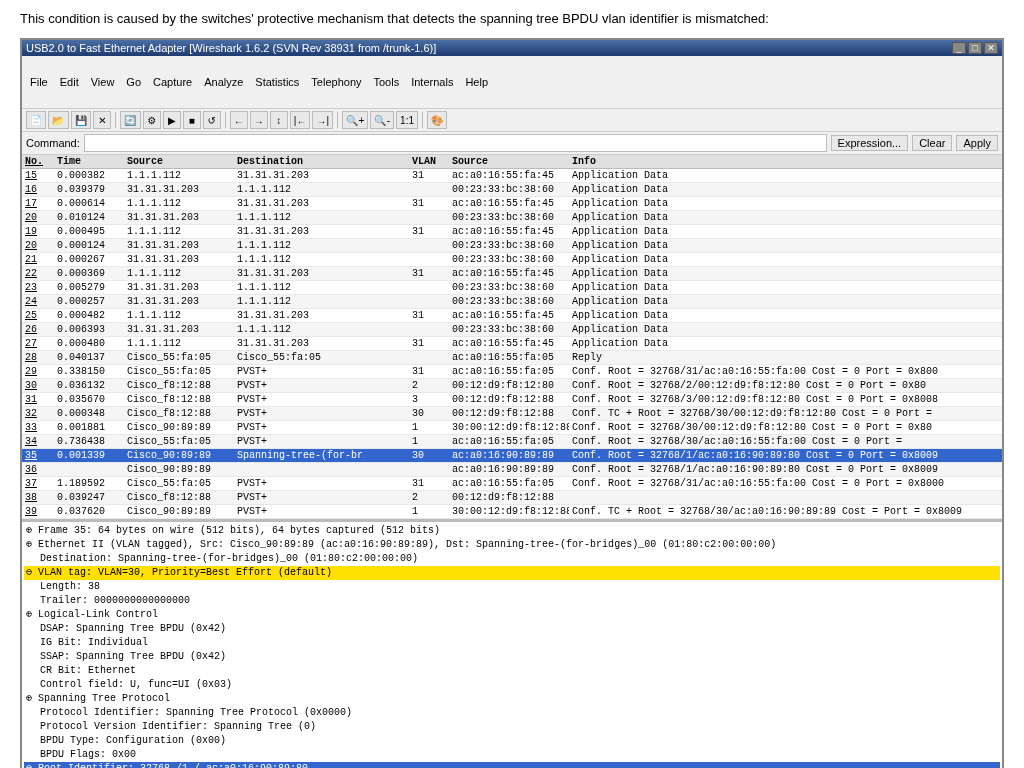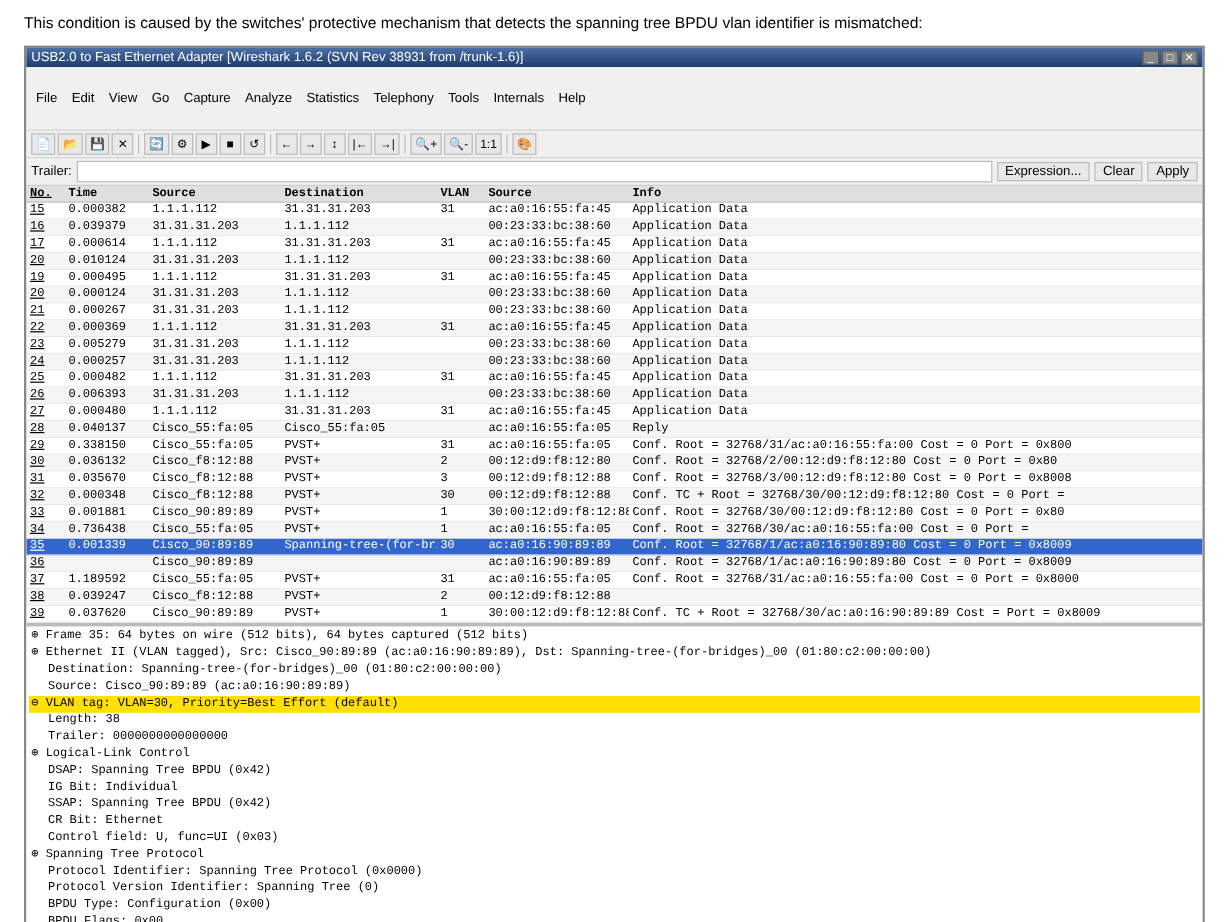--- a/index.html
+++ b/index.html
@@ -128,21 +128,21 @@
     }
     .packet-header > div, .packet-row > div {
       padding: 1px 3px;
       overflow: hidden;
       white-space: nowrap;
     }
     .col-no { width: 32px; min-width: 32px; text-decoration: underline; }
     .col-time { width: 70px; min-width: 70px; }
     .col-source { width: 110px; min-width: 110px; }
     .col-dest { width: 130px; min-width: 130px; }
-    .col-vlan { width: 40px; min-width: 40px; }
+    .col-vlan { width: 40px; min-width: 40px; margin-left: 45px; }
     .col-source2 { width: 120px; min-width: 120px; }
     .col-info { flex: 1; }
     .packet-row {
       display: flex;
       border-bottom: 1px solid #e8e8e8;
       font-size: 10px;
     }
     .packet-row:nth-child(even) { background: #f5f5f5; }
     .packet-row:nth-child(odd) { background: #fff; }
     .packet-row.row-selected { background: #3366cc; color: #fff; }
@@ -218,21 +218,21 @@
       <button class="toolbar-btn">→|</button>
       <div class="toolbar-separator"></div>
       <button class="toolbar-btn">🔍+</button>
       <button class="toolbar-btn">🔍-</button>
       <button class="toolbar-btn">1:1</button>
       <div class="toolbar-separator"></div>
       <button class="toolbar-btn">🎨</button>
     </div>
 
     <div class="ws-filterbar">
-      <span>Trailer:</span>
+      <span>Command:</span>
       <input class="filter-input" type="text" value="" style="">
       <button class="filter-btn">Expression...</button>
       <button class="filter-btn">Clear</button>
       <button class="filter-btn">Apply</button>
     </div>
 
     <div class="ws-packet-list">
       <div class="packet-header">
         <div class="col-no">No.</div>
         <div class="col-time">Time</div>
@@ -469,21 +469,20 @@
       <div class="col-info">Conf. TC + Root = 32768/30/ac:a0:16:90:89:89  Cost =  Port = 0x8009</div>
     </div>
         </div>
     </div>
 
     <div class="ws-detail">
       <div id="detail-lines-container">
           <div class="detail-line collapsed">Frame 35: 64 bytes on wire (512 bits), 64 bytes captured (512 bits)</div>
           <div class="detail-line collapsed">Ethernet II (VLAN tagged), Src: Cisco_90:89:89 (ac:a0:16:90:89:89), Dst: Spanning-tree-(for-bridges)_00 (01:80:c2:00:00:00)</div>
           <div class="detail-line indent1">Destination: Spanning-tree-(for-bridges)_00 (01:80:c2:00:00:00)</div>
-          <div class="detail-line indent1">Source: Cisco_90:89:89 (ac:a0:16:90:89:89)</div>
           <div class="detail-line expanded highlight-yellow">VLAN tag: VLAN=30, Priority=Best Effort (default)</div>
           <div class="detail-line indent1">Length: 38</div>
           <div class="detail-line indent1">Trailer: 0000000000000000</div>
           <div class="detail-line collapsed">Logical-Link Control</div>
           <div class="detail-line indent1">DSAP: Spanning Tree BPDU (0x42)</div>
           <div class="detail-line indent1">IG Bit: Individual</div>
           <div class="detail-line indent1">SSAP: Spanning Tree BPDU (0x42)</div>
           <div class="detail-line indent1">CR Bit: Ethernet</div>
           <div class="detail-line indent1">Control field: U, func=UI (0x03)</div>
           <div class="detail-line collapsed">Spanning Tree Protocol</div>

